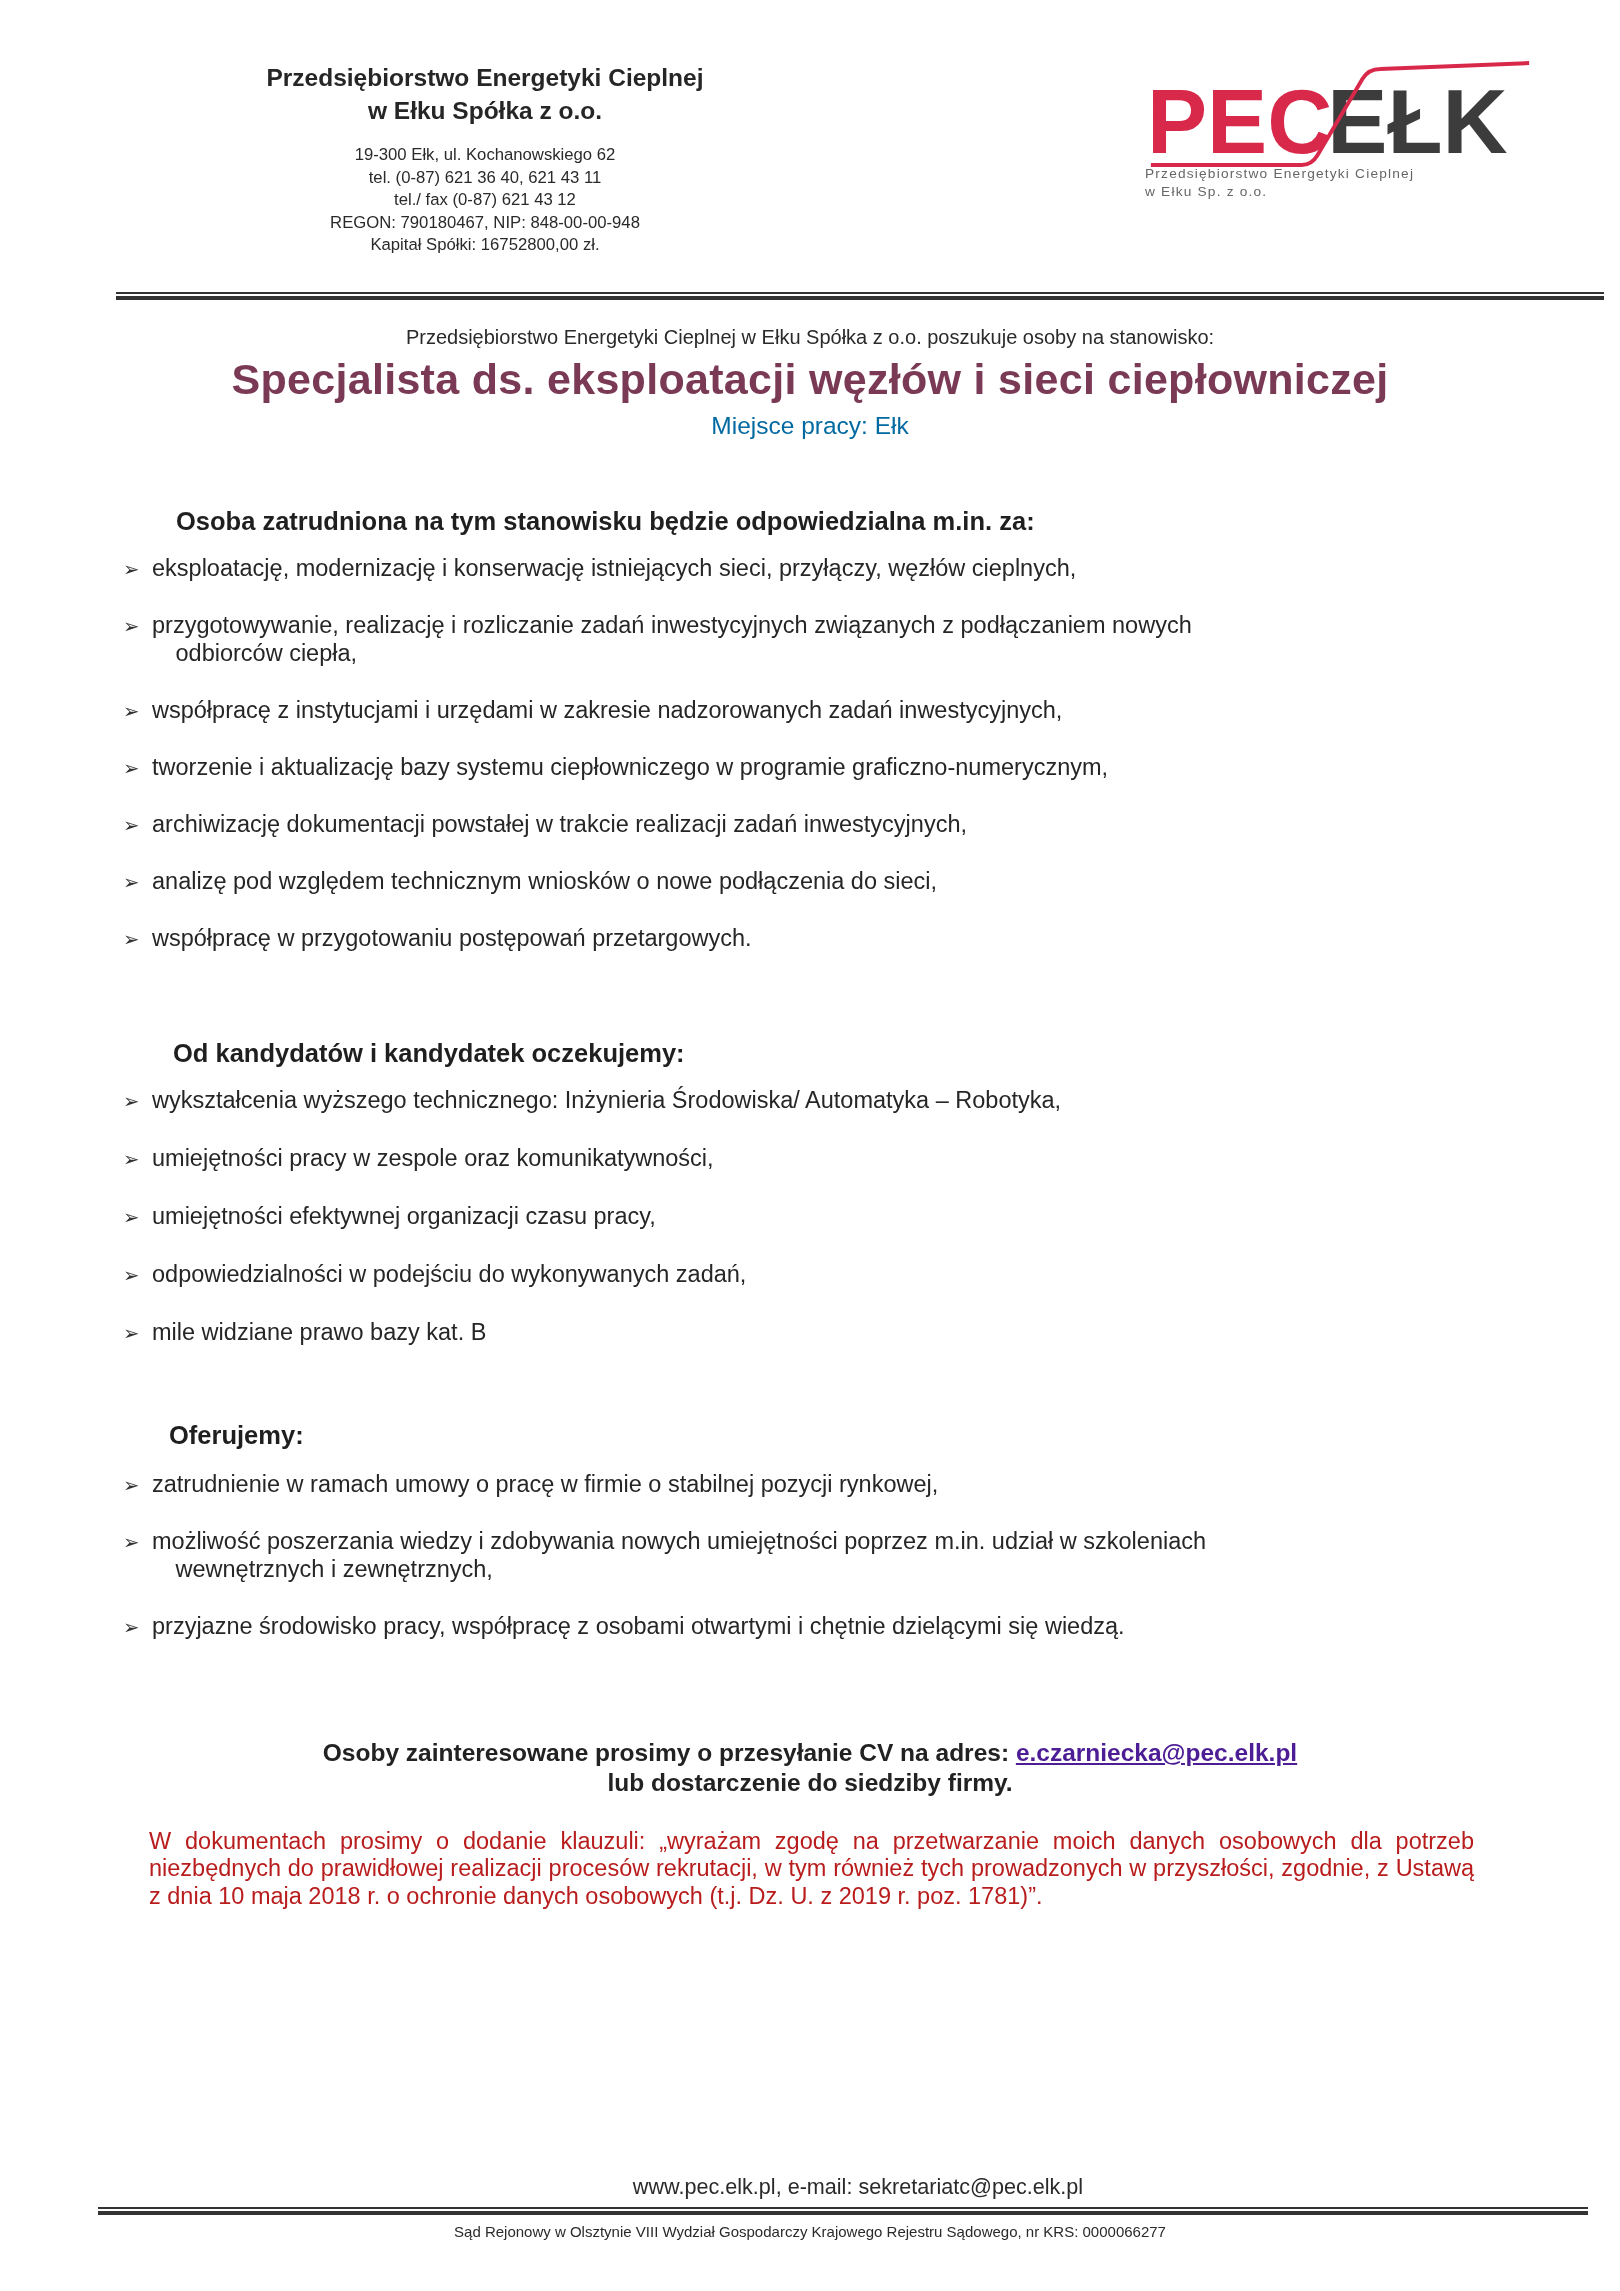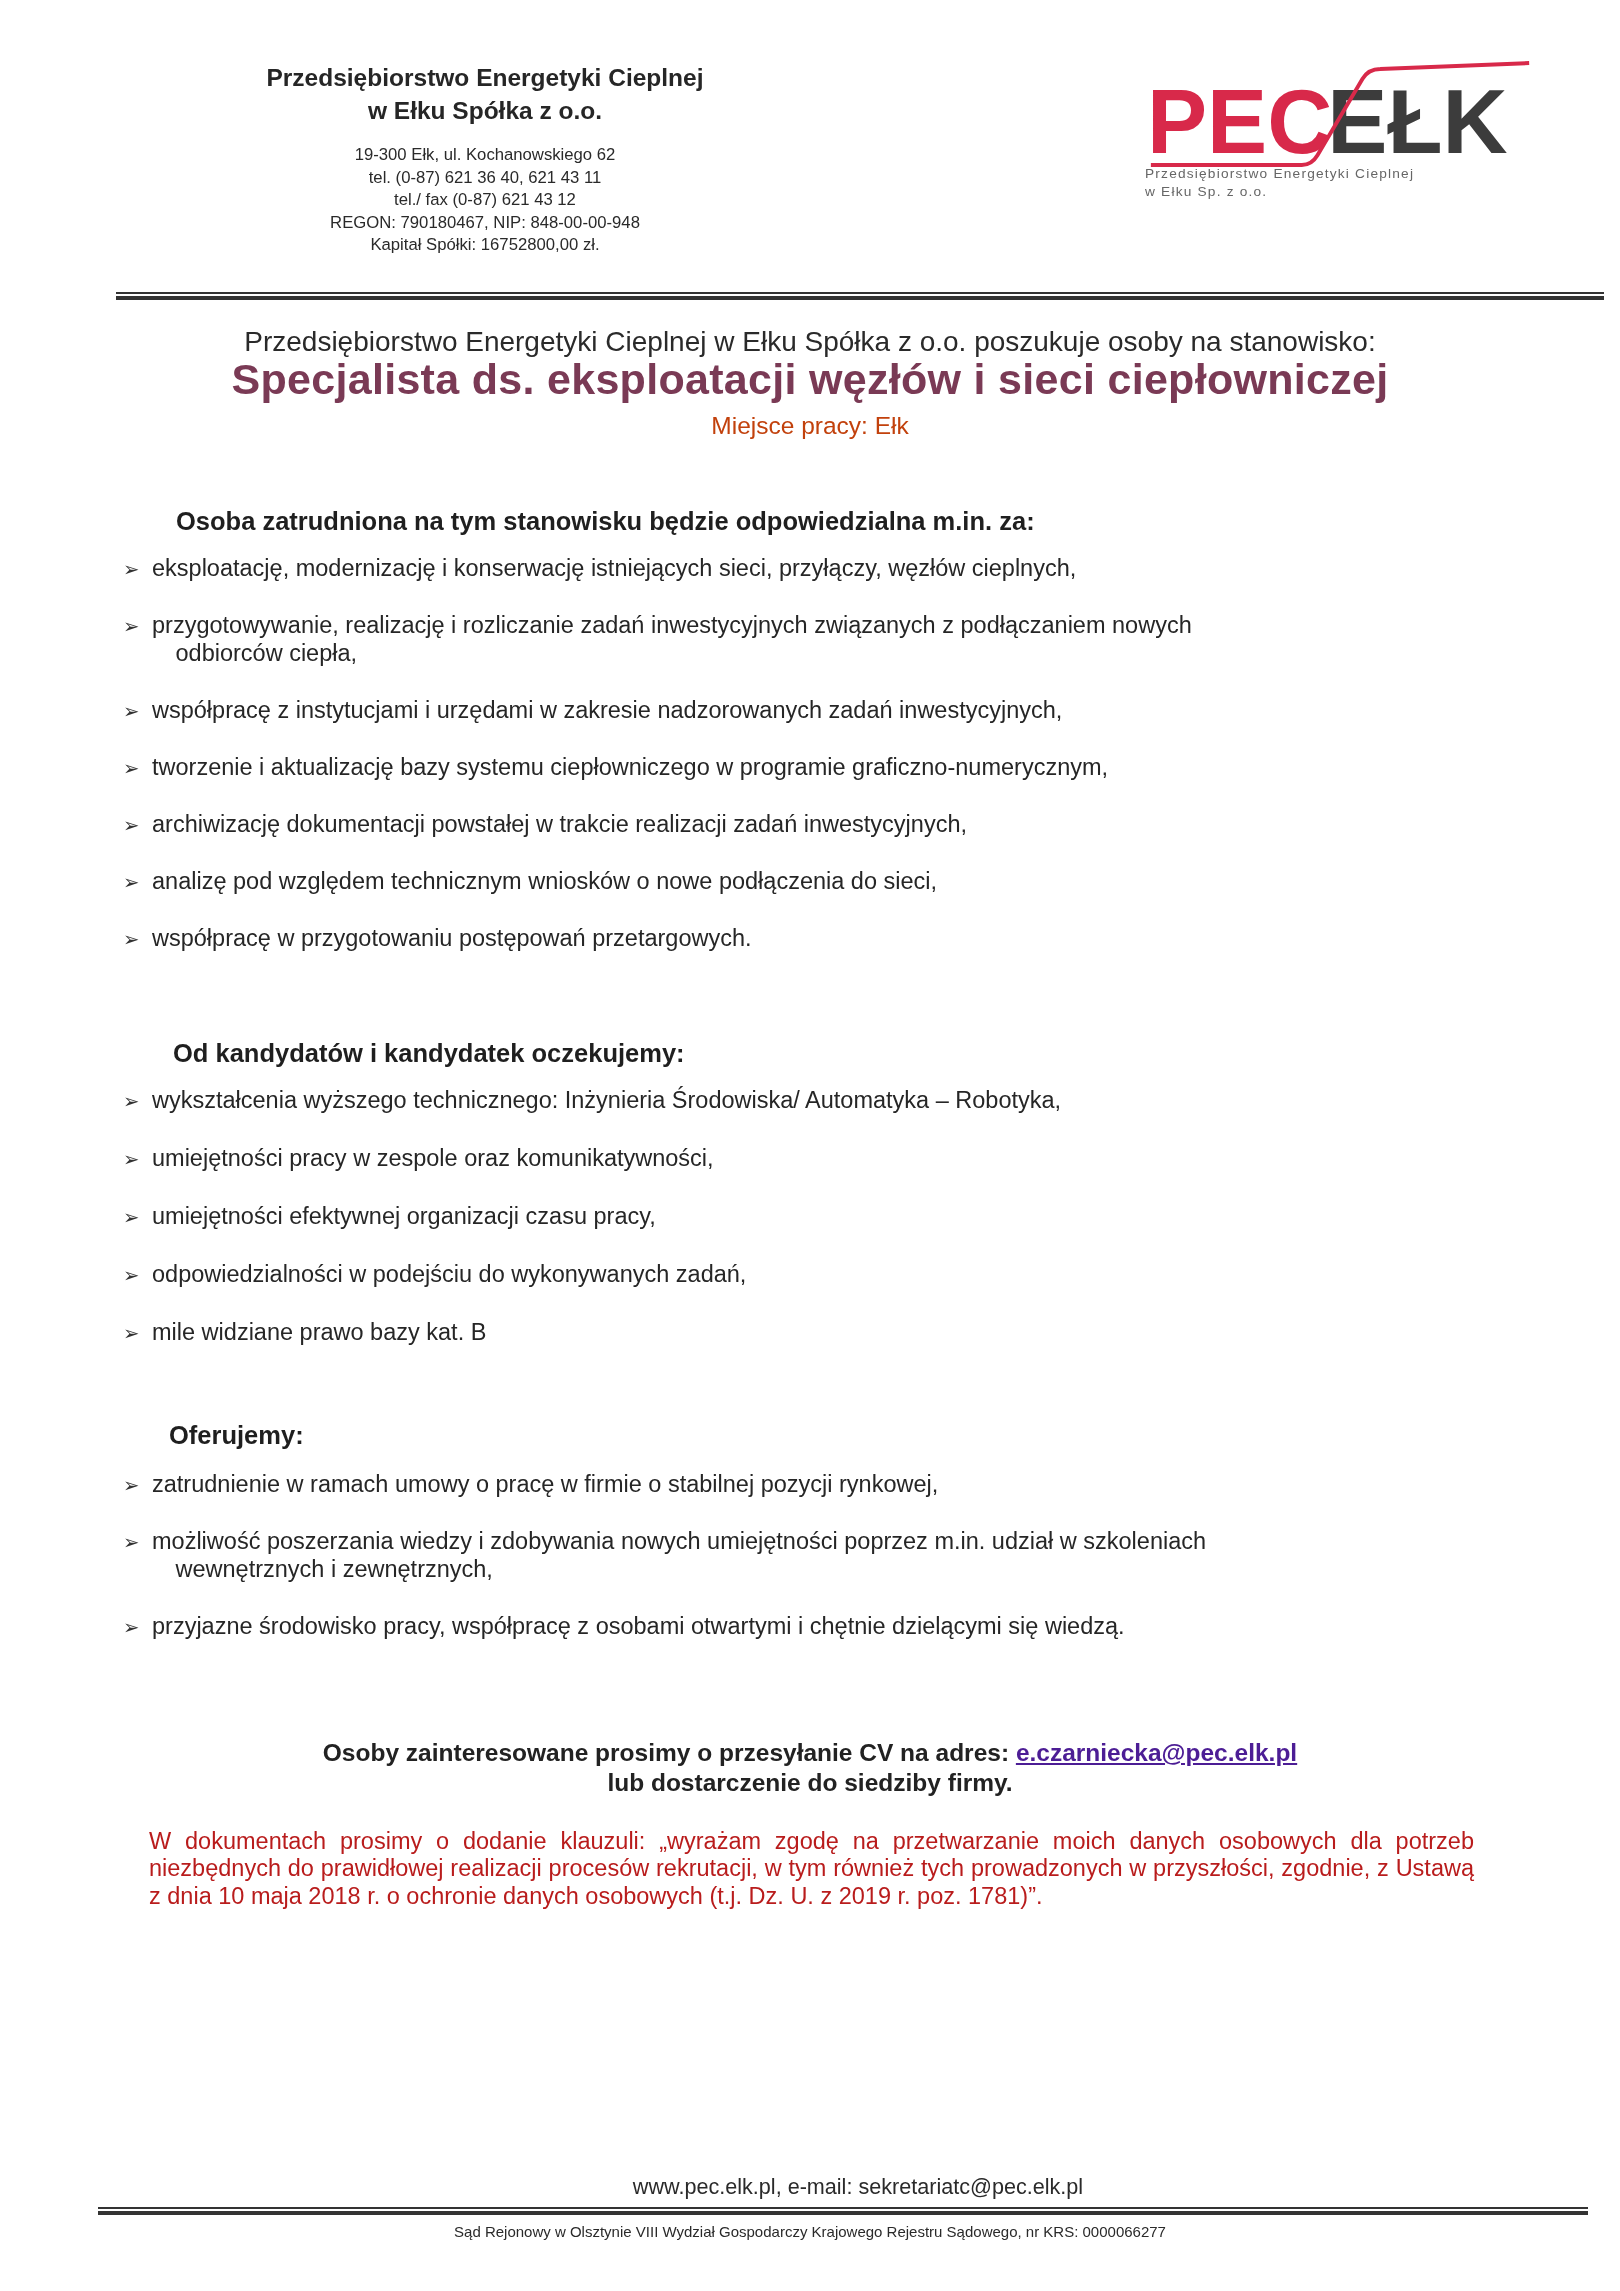--- a/index.html
+++ b/index.html
@@ -13,23 +13,23 @@
   .company-name { font-weight: bold; font-size: 24.5px; line-height: 33px; color: #262626; }
   .company-details { margin-top: 17px; font-size: 16.7px; line-height: 22.5px; color: #2a2a2a; }
   .logo { left: 1145px; top: 57px; width: 392px; height: 167px; }
   .logo-sub { left: 1145px; top: 165px; font-size: 13.7px; line-height: 17.6px; color: #666; letter-spacing: 1.2px; }
   
   .double-rule { left: 116px; width: 1488px; height: 7.8px; }
   .double-rule .l1 { position: absolute; left: 0; right: 0; top: 0; height: 2px; background: #333; }
   .double-rule .l2 { position: absolute; left: 0; right: 0; top: 3.9px; height: 3.9px; background: #333; }
   
   .intro { left: 0; width: 1620px; text-align: center; }
-  .intro-line { top: 326px; font-size: 28px; color: #2a2a2a; text-align: center; }
+  .intro-line { top: 326px; font-size: 20px; color: #2a2a2a; text-align: center; }
   .job-title { top: 355px; font-size: 43px; font-weight: bold; color: #7a3a55; letter-spacing: 0.3px; }
-  .location { top: 412px; font-size: 24.5px; color: #c2410c; }
+  .location { top: 412px; font-size: 24.5px; color: #0369a1; }
   
   .section-heading { font-weight: bold; font-size: 25.5px; color: #1f1f1f; }
   .bullet-list { left: 123px; width: 1274px; margin: 0; padding: 0; list-style: none; }
   .bullet-item { position: relative; padding-left: 29px; font-size: 23.5px; line-height: 28px; color: #262626; }
   .bullet-item .arrow { position: absolute; left: 0; top: 1px; font-size: 19.6px; color: #333; }
   .bullet-item .text-2 { display: block; padding-left: 23.5px; }
   
   .contact { left: 0; width: 1620px; text-align: center; font-weight: bold; font-size: 24.5px; line-height: 30px; color: #222; }
   .email-link { color: #4c1d95; text-decoration: underline; font-weight: bold; }
   .clause { left: 149px; width: 1325px; font-size: 23.5px; line-height: 27.4px; color: #b91c1c; text-align: justify; }

